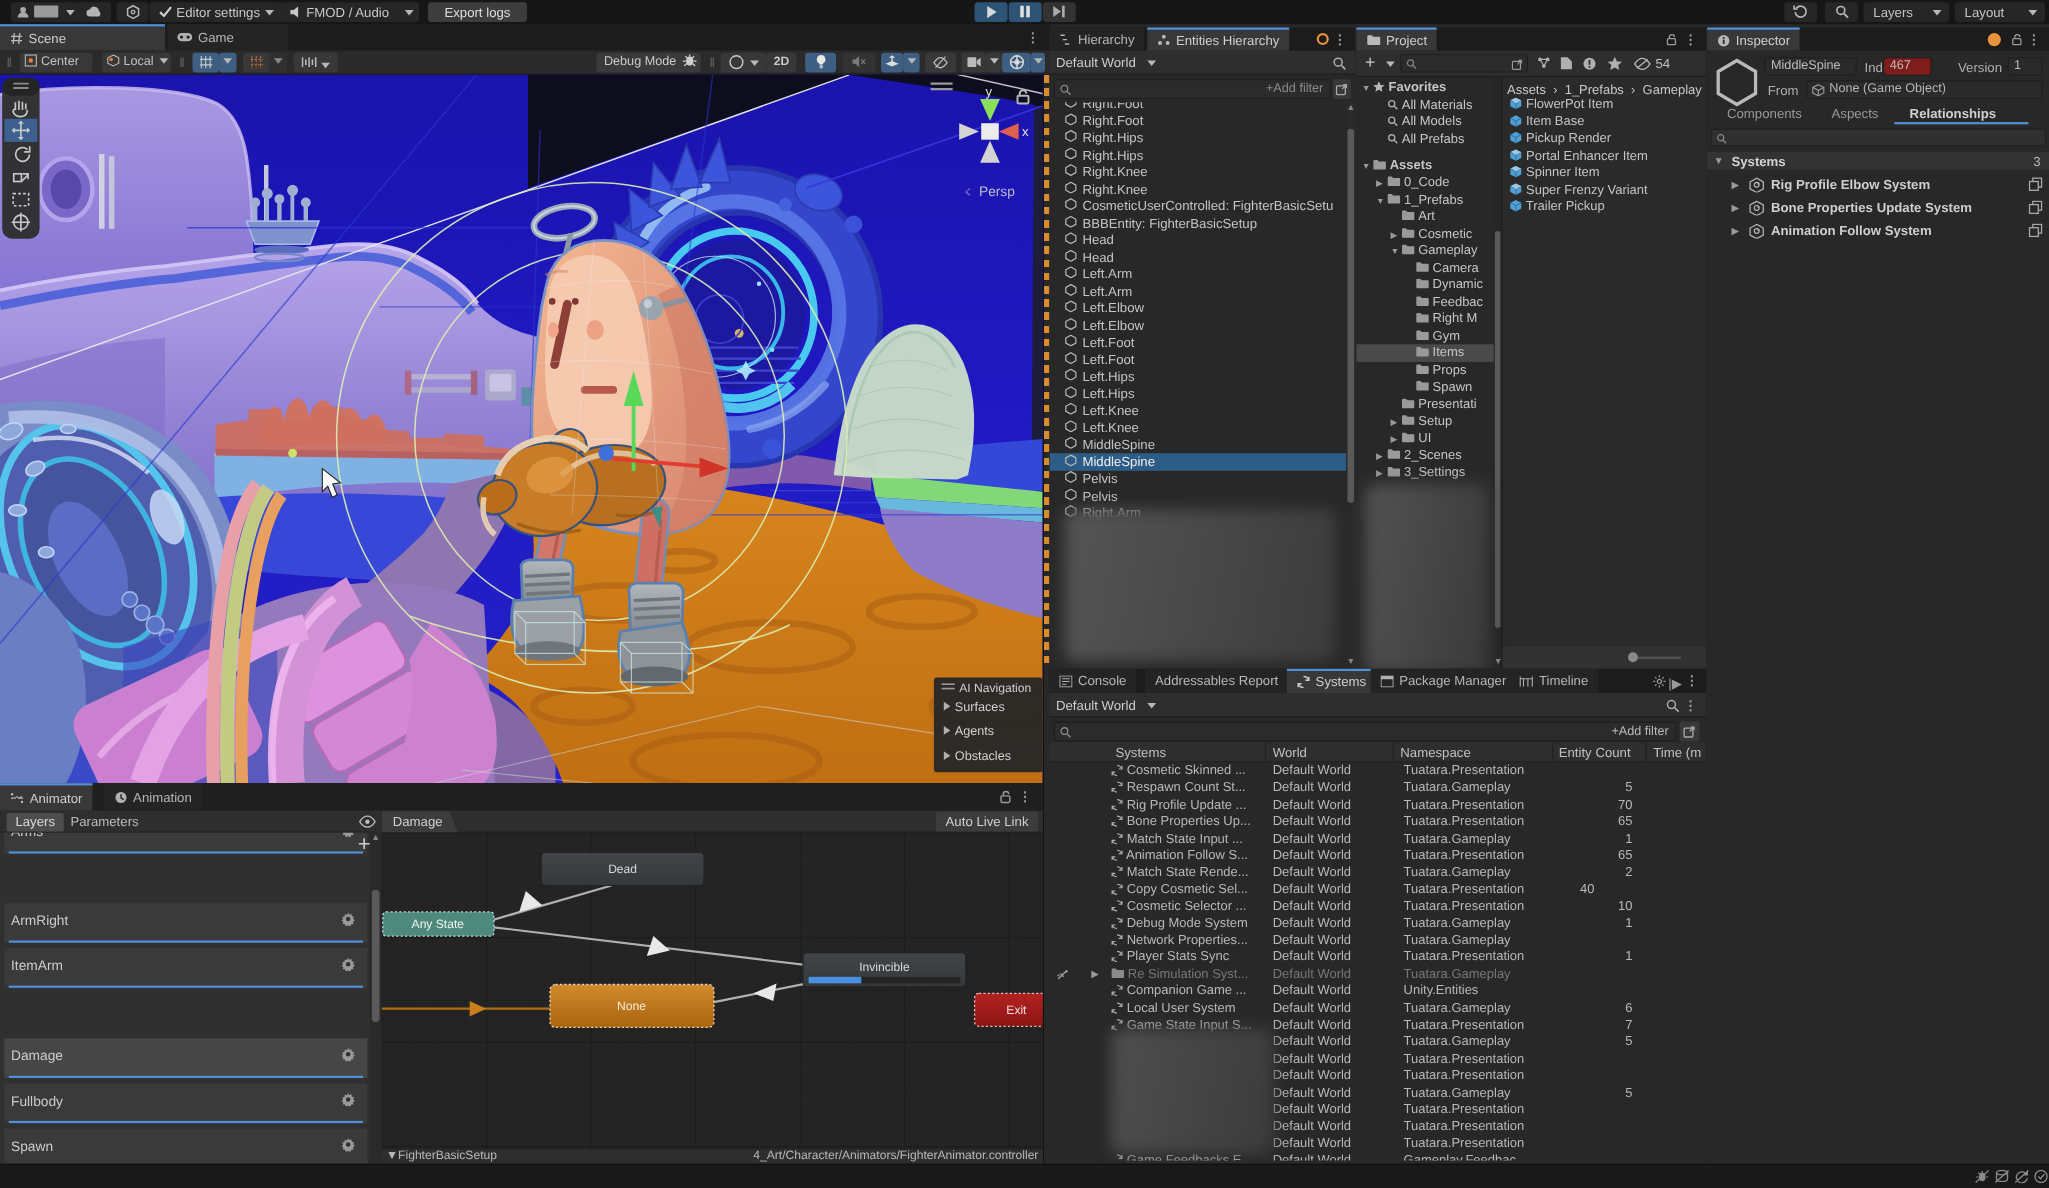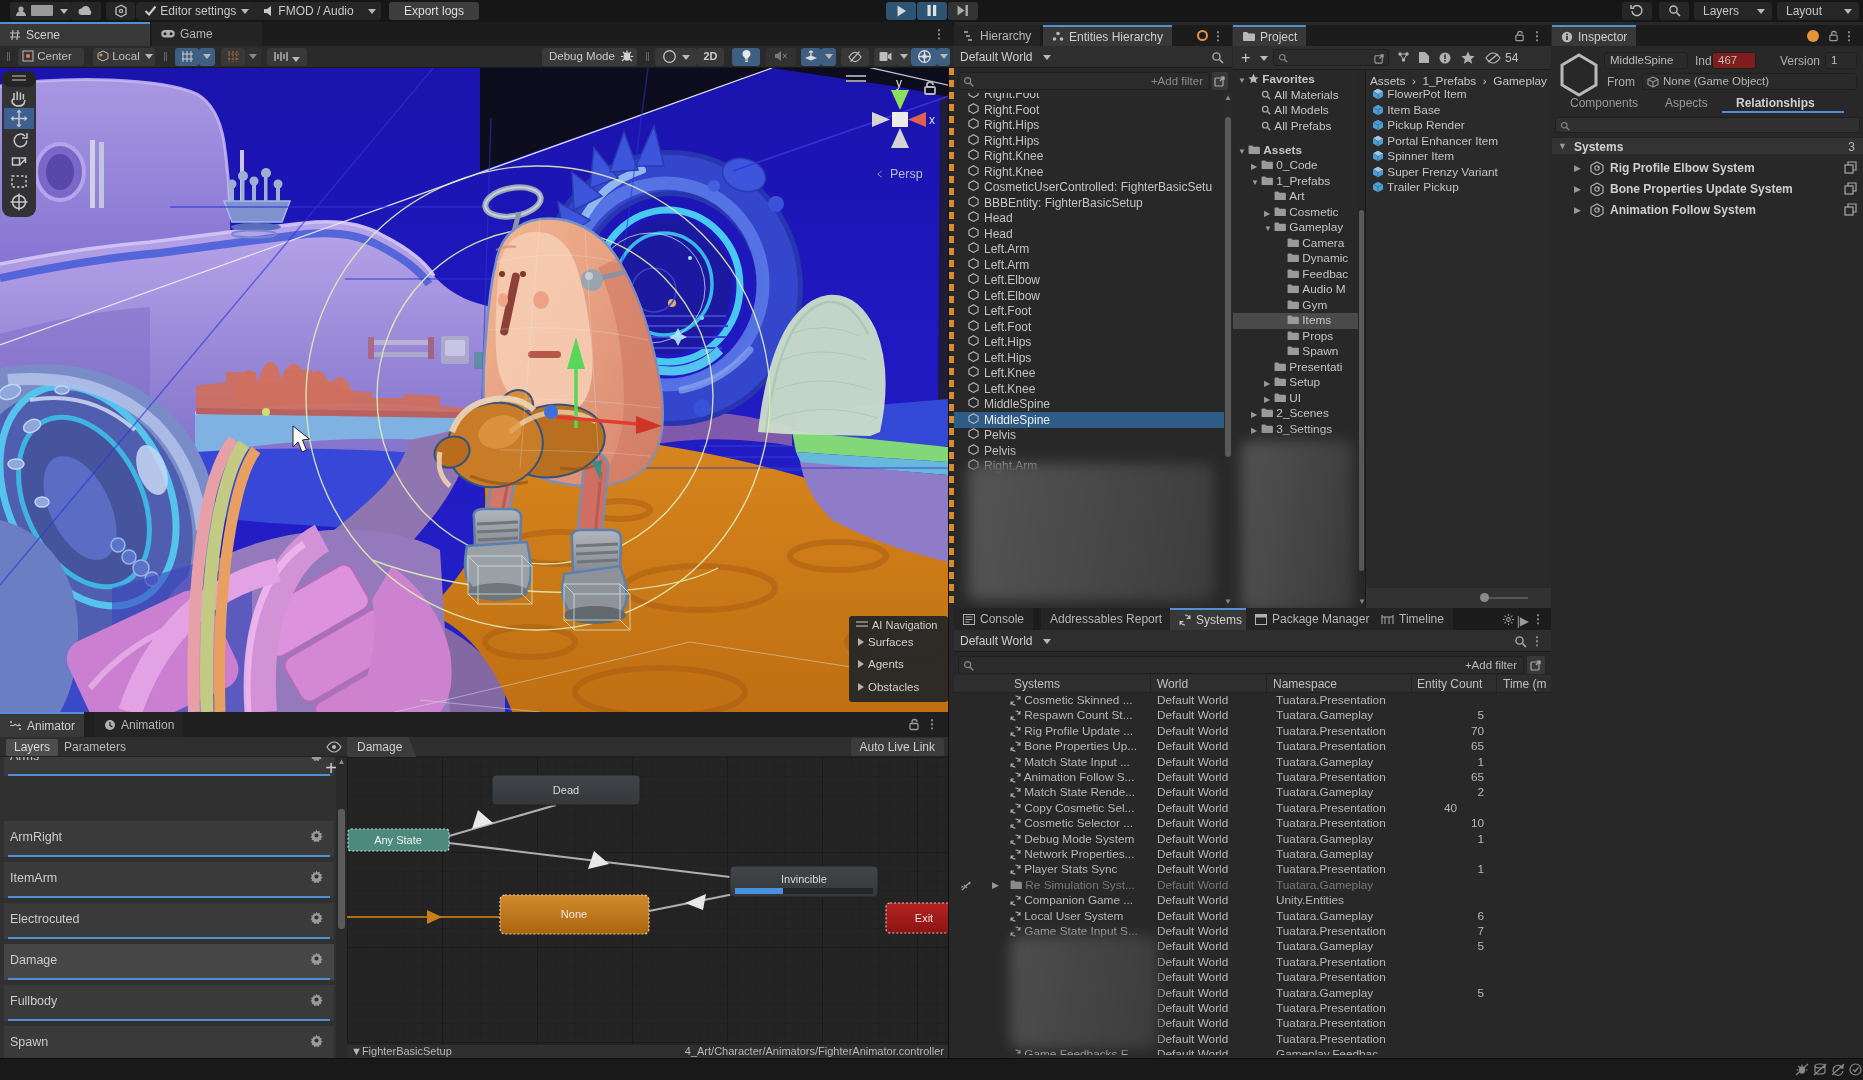--- a/index.html
+++ b/index.html
@@ -616,28 +616,20 @@
         <div class="blueline"></div>
       </div>
       <div class="lrow" style="top:105px;">
         <div class="lbl">ItemArm</div>
         <div class="gear"><svg width="13" height="13" viewBox="0 0 14 14">
             <path d="M7 0.5l1 2.1 2.3-.6.3 2.3 2.3.4-1 2.1 1.7 1.6-1.9 1.3.6 2.2-2.3.1-.7 2.2-2.3-1-2.3 1-.7-2.2-2.3-.1.6-2.2L0.4 8.8l1.7-1.6-1-2.1 2.3-.4.3-2.3 2.3.6z" fill="#999"></path>
             <circle cx="7" cy="7" r="2.2" fill="#303030"></circle>
           </svg></div>
         <div class="blueline"></div>
       </div>
-      <div class="lrow" style="top:146px;">
-        <div class="lbl">Electrocuted</div>
-        <div class="gear"><svg width="13" height="13" viewBox="0 0 14 14">
-            <path d="M7 0.5l1 2.1 2.3-.6.3 2.3 2.3.4-1 2.1 1.7 1.6-1.9 1.3.6 2.2-2.3.1-.7 2.2-2.3-1-2.3 1-.7-2.2-2.3-.1.6-2.2L0.4 8.8l1.7-1.6-1-2.1 2.3-.4.3-2.3 2.3.6z" fill="#999"></path>
-            <circle cx="7" cy="7" r="2.2" fill="#303030"></circle>
-          </svg></div>
-        <div class="blueline"></div>
-      </div>
       <div class="lrow" style="top:187px;background:#464646;">
         <div class="lbl">Damage</div>
         <div class="gear"><svg width="13" height="13" viewBox="0 0 14 14">
             <path d="M7 0.5l1 2.1 2.3-.6.3 2.3 2.3.4-1 2.1 1.7 1.6-1.9 1.3.6 2.2-2.3.1-.7 2.2-2.3-1-2.3 1-.7-2.2-2.3-.1.6-2.2L0.4 8.8l1.7-1.6-1-2.1 2.3-.4.3-2.3 2.3.6z" fill="#999"></path>
             <circle cx="7" cy="7" r="2.2" fill="#303030"></circle>
           </svg></div>
         <div class="blueline"></div>
       </div>
       <div class="lrow" style="top:228px;">
         <div class="lbl">Fullbody</div>
@@ -925,21 +917,21 @@
           <path d="M0.5 1.5a1 1 0 0 1 1-1h3l1.5 1.5H12a1 1 0 0 1 1 1V9a1 1 0 0 1-1 1H1.5a1 1 0 0 1-1-1z" fill="#9a9a9a"></path>
         </svg> <span style="color:#c6c6c6;font-size:11.8px">Camera</span></div>
       <div class="row" style="left:0;top:184px;width:132px;height:15.5px;line-height:15.5px;"><span style="display:inline-block;width:44px"></span><span style="color:#999;font-size:8px;display:inline-block;width:10px"></span><svg width="12" height="10" viewBox="0 0 13 11" style="vertical-align:-1px">
           <path d="M0.5 1.5a1 1 0 0 1 1-1h3l1.5 1.5H12a1 1 0 0 1 1 1V9a1 1 0 0 1-1 1H1.5a1 1 0 0 1-1-1z" fill="#9a9a9a"></path>
         </svg> <span style="color:#c6c6c6;font-size:11.8px">Dynamic</span></div>
       <div class="row" style="left:0;top:199.5px;width:132px;height:15.5px;line-height:15.5px;"><span style="display:inline-block;width:44px"></span><span style="color:#999;font-size:8px;display:inline-block;width:10px"></span><svg width="12" height="10" viewBox="0 0 13 11" style="vertical-align:-1px">
           <path d="M0.5 1.5a1 1 0 0 1 1-1h3l1.5 1.5H12a1 1 0 0 1 1 1V9a1 1 0 0 1-1 1H1.5a1 1 0 0 1-1-1z" fill="#9a9a9a"></path>
         </svg> <span style="color:#c6c6c6;font-size:11.8px">Feedbac</span></div>
       <div class="row" style="left:0;top:215px;width:132px;height:15.5px;line-height:15.5px;"><span style="display:inline-block;width:44px"></span><span style="color:#999;font-size:8px;display:inline-block;width:10px"></span><svg width="12" height="10" viewBox="0 0 13 11" style="vertical-align:-1px">
           <path d="M0.5 1.5a1 1 0 0 1 1-1h3l1.5 1.5H12a1 1 0 0 1 1 1V9a1 1 0 0 1-1 1H1.5a1 1 0 0 1-1-1z" fill="#9a9a9a"></path>
-        </svg> <span style="color:#c6c6c6;font-size:11.8px">Audio M</span></div>
+        </svg> <span style="color:#c6c6c6;font-size:11.8px">Right M</span></div>
       <div class="row" style="left:0;top:230.5px;width:132px;height:15.5px;line-height:15.5px;"><span style="display:inline-block;width:44px"></span><span style="color:#999;font-size:8px;display:inline-block;width:10px"></span><svg width="12" height="10" viewBox="0 0 13 11" style="vertical-align:-1px">
           <path d="M0.5 1.5a1 1 0 0 1 1-1h3l1.5 1.5H12a1 1 0 0 1 1 1V9a1 1 0 0 1-1 1H1.5a1 1 0 0 1-1-1z" fill="#9a9a9a"></path>
         </svg> <span style="color:#c6c6c6;font-size:11.8px">Gym</span></div>
       <div class="row" style="left:0;top:246px;width:132px;height:15.5px;line-height:15.5px;background:#4a4a4a;"><span style="display:inline-block;width:44px"></span><span style="color:#999;font-size:8px;display:inline-block;width:10px"></span><svg width="12" height="10" viewBox="0 0 13 11" style="vertical-align:-1px">
           <path d="M0.5 1.5a1 1 0 0 1 1-1h3l1.5 1.5H12a1 1 0 0 1 1 1V9a1 1 0 0 1-1 1H1.5a1 1 0 0 1-1-1z" fill="#9a9a9a"></path>
         </svg> <span style="color:#c6c6c6;font-size:11.8px">Items</span></div>
       <div class="row" style="left:0;top:261.5px;width:132px;height:15.5px;line-height:15.5px;"><span style="display:inline-block;width:44px"></span><span style="color:#999;font-size:8px;display:inline-block;width:10px"></span><svg width="12" height="10" viewBox="0 0 13 11" style="vertical-align:-1px">
           <path d="M0.5 1.5a1 1 0 0 1 1-1h3l1.5 1.5H12a1 1 0 0 1 1 1V9a1 1 0 0 1-1 1H1.5a1 1 0 0 1-1-1z" fill="#9a9a9a"></path>
         </svg> <span style="color:#c6c6c6;font-size:11.8px">Props</span></div>
       <div class="row" style="left:0;top:277px;width:132px;height:15.5px;line-height:15.5px;"><span style="display:inline-block;width:44px"></span><span style="color:#999;font-size:8px;display:inline-block;width:10px"></span><svg width="12" height="10" viewBox="0 0 13 11" style="vertical-align:-1px">
@@ -1218,21 +1210,21 @@
         <span style="position:absolute;left:203px;">Default World</span>
         <span style="position:absolute;left:322px">Tuatara.Gameplay</span>
         <span style="position:absolute;left:490px;width:40px;text-align:right">2</span>
       </div>
       <div class="srow" style="top:107.8px;">
         <span style="position:absolute;left:56px"><svg width="11" height="11" viewBox="0 0 12 12" style="vertical-align:-2px">
             <path d="M6 1a5 5 0 0 1 4.7 3.4M10.9 1.2v3.2H7.7M6 11A5 5 0 0 1 1.3 7.6M1.1 10.8V7.6h3.2" fill="none" stroke="#b0b0b0" stroke-width="1.1"></path>
           </svg> Copy Cosmetic Sel...</span>
         <span style="position:absolute;left:203px;">Default World</span>
         <span style="position:absolute;left:322px">Tuatara.Presentation</span>
-        <span style="position:absolute;left:490px;width:40px;text-align:left">40</span>
+        <span style="position:absolute;left:469px;width:40px;text-align:center">40</span>
       </div>
       <div class="srow" style="top:123.2px;">
         <span style="position:absolute;left:56px"><svg width="11" height="11" viewBox="0 0 12 12" style="vertical-align:-2px">
             <path d="M6 1a5 5 0 0 1 4.7 3.4M10.9 1.2v3.2H7.7M6 11A5 5 0 0 1 1.3 7.6M1.1 10.8V7.6h3.2" fill="none" stroke="#b0b0b0" stroke-width="1.1"></path>
           </svg> Cosmetic Selector ...</span>
         <span style="position:absolute;left:203px;">Default World</span>
         <span style="position:absolute;left:322px">Tuatara.Presentation</span>
         <span style="position:absolute;left:490px;width:40px;text-align:right">10</span>
       </div>
       <div class="srow" style="top:138.6px;text-decoration:underline;">

